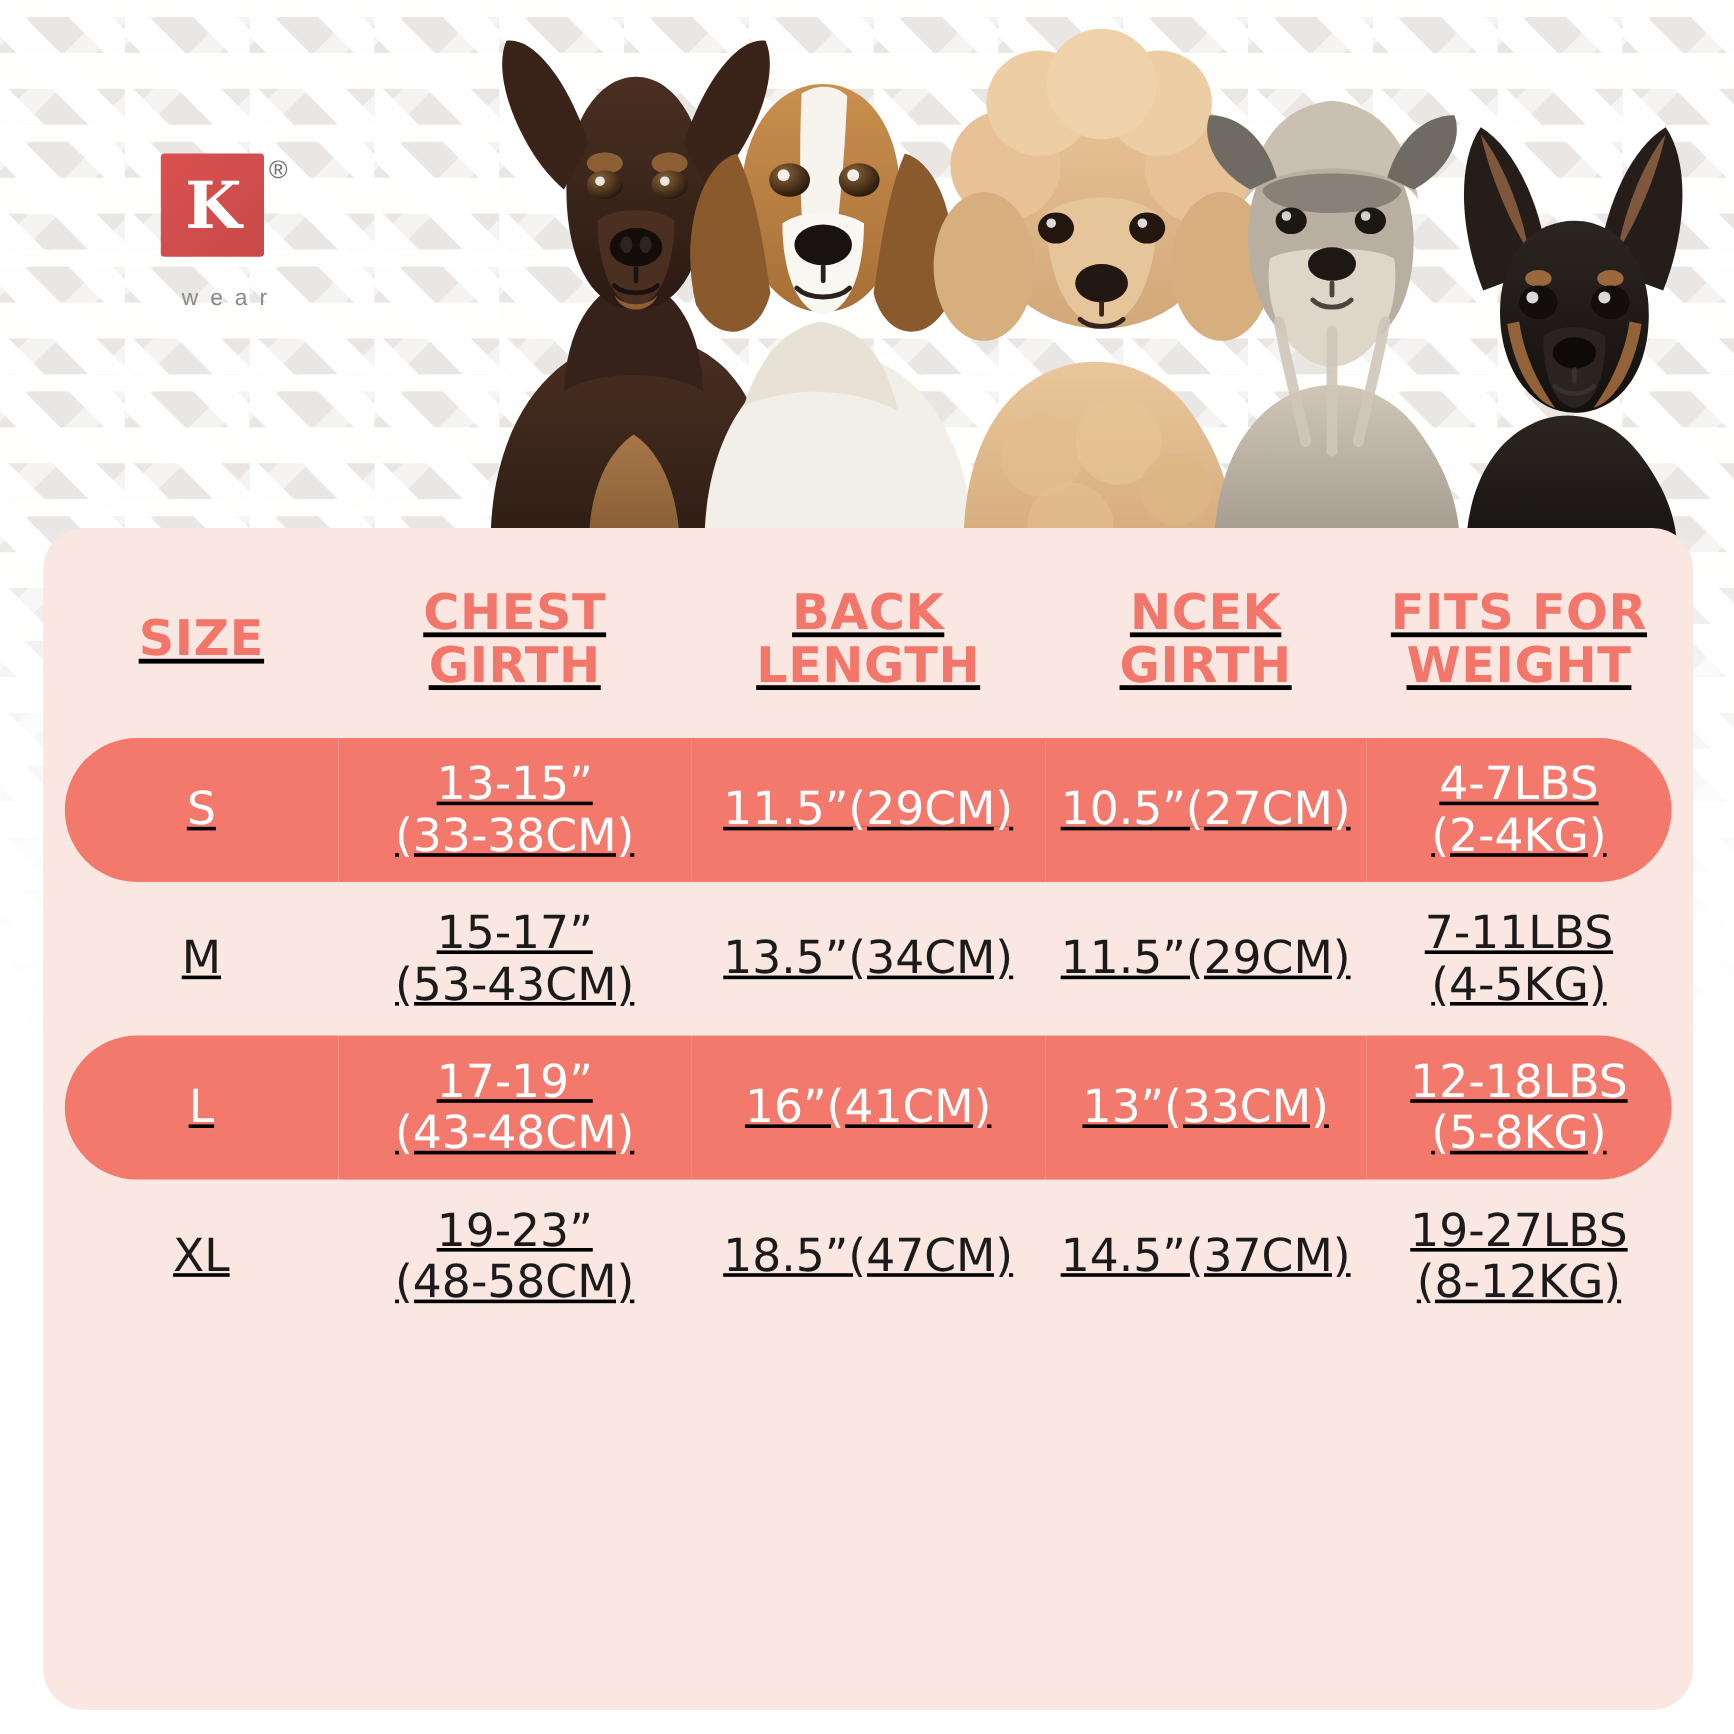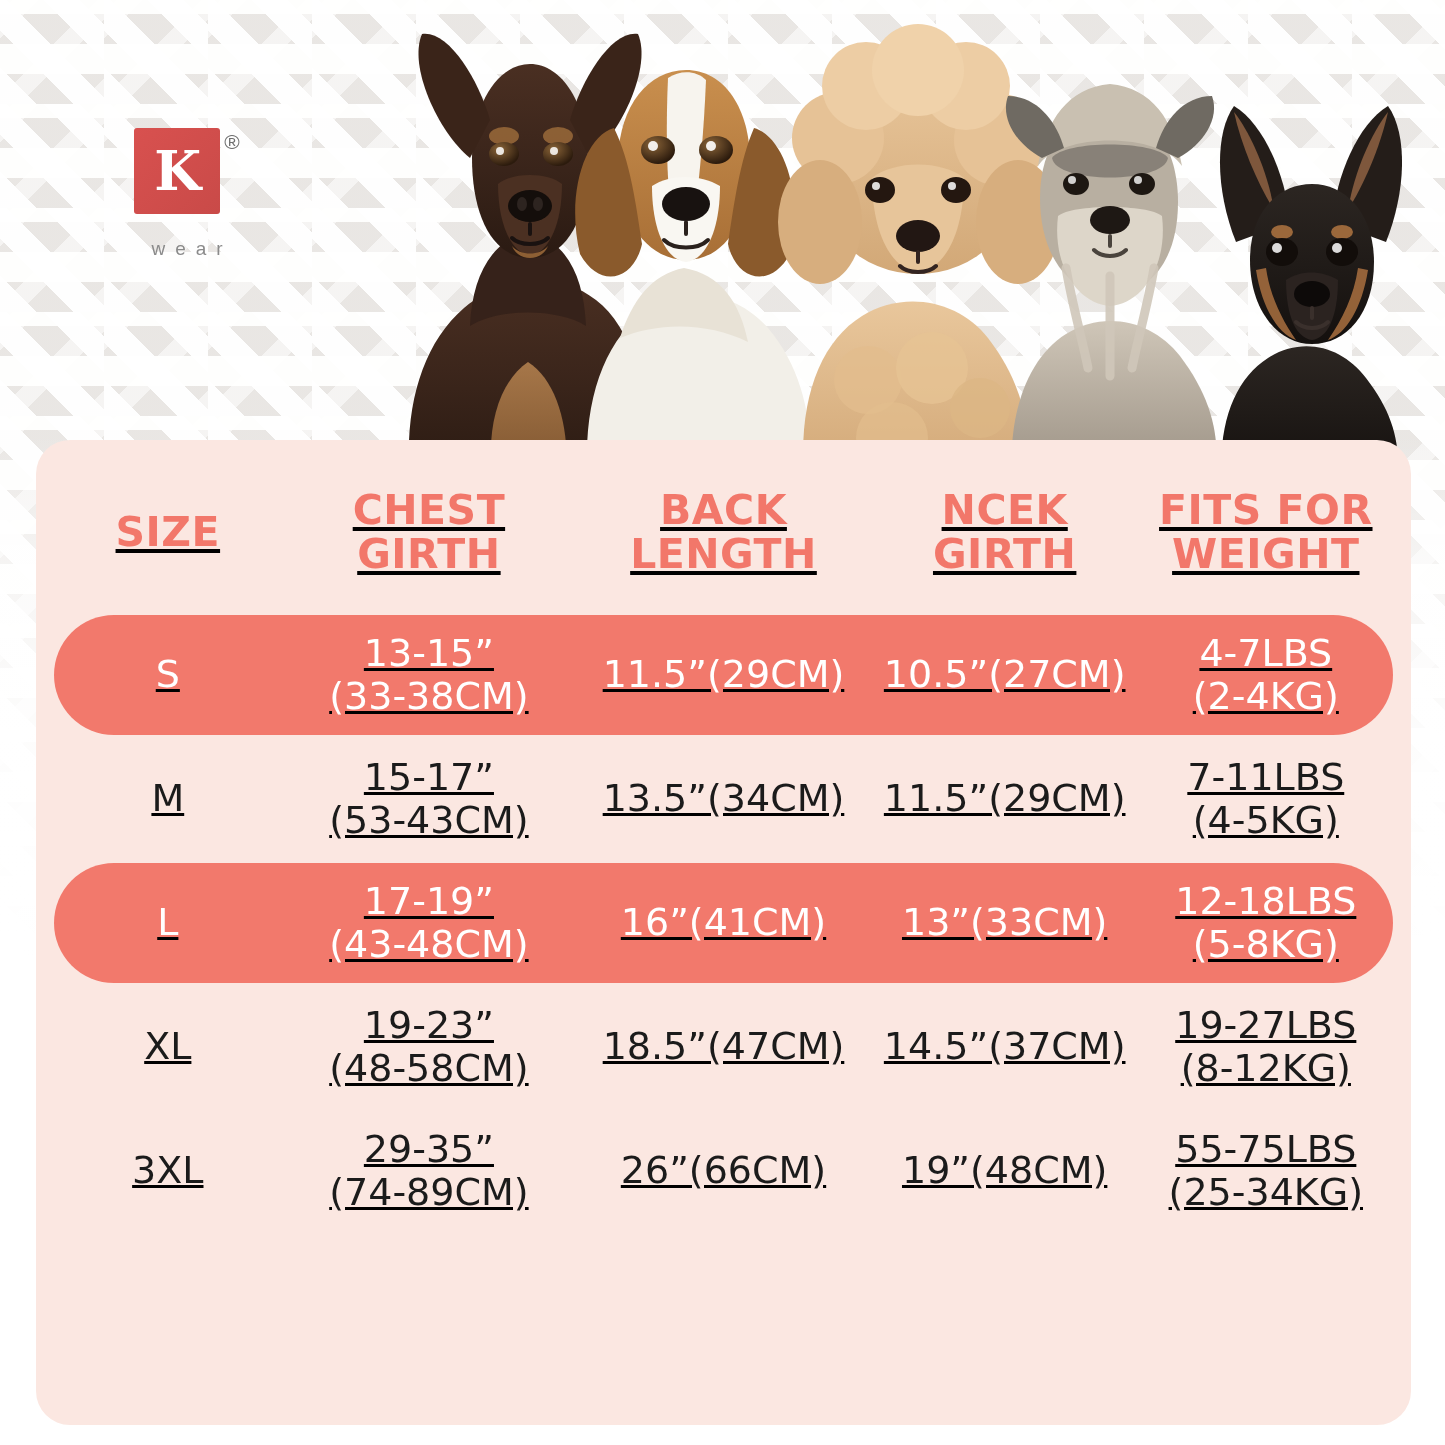--- a/index.html
+++ b/index.html
@@ -453,34 +453,15 @@
         <td>
             <span class="cell-line">14.5”(37CM)</span>
           </td>
         <td>
           <span class="cell-line">19-27LBS</span>
           <span class="cell-line">(8-12KG)</span>
         </td>
       </tr>
 
 
-      <tr>
-        <td>
-            <span class="cell-line">3XL</span>
-          </td>
-        <td>
-          <span class="cell-line">29-35”</span>
-          <span class="cell-line">(74-89CM)</span>
-        </td>
-        <td>
-            <span class="cell-line">26”(66CM)</span>
-          </td>
-        <td>
-            <span class="cell-line">19”(48CM)</span>
-          </td>
-        <td>
-          <span class="cell-line">55-75LBS</span>
-          <span class="cell-line">(25-34KG)</span>
-        </td>
-      </tr>
     </tbody>
   </table>
 </div>
 
 </body></html>

